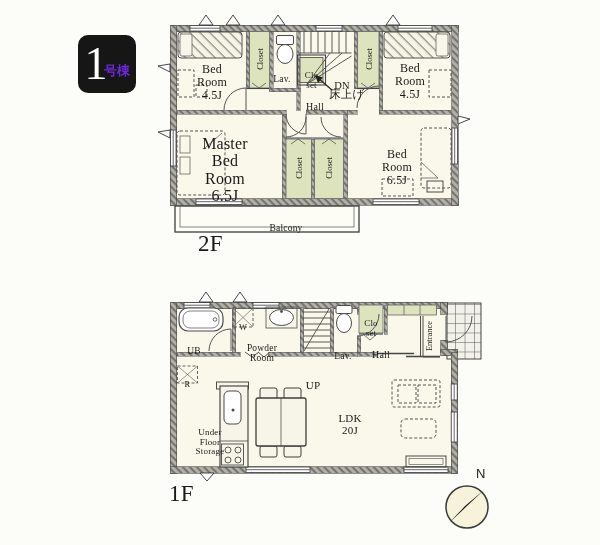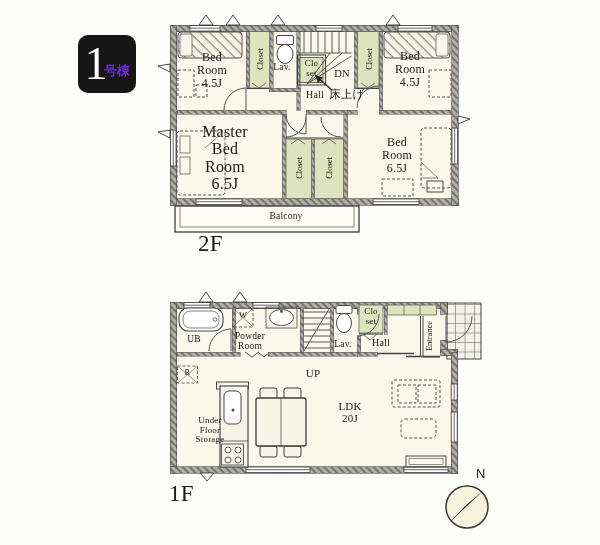--- a/index.html
+++ b/index.html
@@ -1,20 +1,20 @@
 <!DOCTYPE html>
 <html><head>
 <meta charset="utf-8">
 <style>
   html,body{margin:0;padding:0;background:#fcfcf9;}
   #page{position:relative;width:600px;height:545px;background:#fcfcf9;overflow:hidden;
         font-family:"Liberation Serif","DejaVu Serif",serif;color:#1a1a1a;}
   svg{position:absolute;left:0;top:0;}
   .lbl{position:absolute;line-height:1.08;letter-spacing:.2px;color:#1a1a1a;}
-  .ctr{text-align:center;}
+  .ctr{text-align:center;margin-top:12px;}
   .pre{white-space:pre-line;}
   .vert{position:absolute;white-space:nowrap;transform:translate(-50%,-50%) rotate(-90deg);}
   .badge{position:absolute;left:78px;top:35px;width:58px;height:58px;background:#161616;border-radius:10px;}
   .badge-num{position:absolute;left:84px;top:35px;width:24px;height:58px;font-size:46px;line-height:58px;color:#fff;text-align:center;}
   .badge-suffix{position:absolute;left:104px;top:62px;font-size:13px;font-weight:bold;color:#6d28d9;
                 font-family:Liberation Mono, monospace;}
   .floor-big{font-size:23px;}
   .sans{font-family:"Liberation Sans","DejaVu Sans",sans-serif;}
 </style>
 </head>
@@ -357,21 +357,21 @@
 <div class="vert" style="left:298.5px;top:168px;font-size:8.5px;">Closet</div>
 <div class="vert" style="left:329px;top:168px;font-size:8.5px;">Closet</div>
 <div class="lbl ctr pre" style="left:371px;top:136px;width:52px;font-size:12px;">Bed
 Room
 6.5J</div>
 <div class="lbl ctr" style="left:255px;top:211px;width:62px;font-size:9.5px;">Balcony</div>
 <div class="lbl floor-big" style="left:167px;top:232px;margin-left:31px;">2F</div>
 
 <div class="lbl ctr" style="left:180px;top:334px;width:28px;font-size:9.5px;">UB</div>
 <div class="lbl ctr" style="left:233px;top:311px;width:20px;font-size:8.5px;">W</div>
-<div class="lbl ctr pre" style="left:227px;top:331px;width:46px;font-size:9.5px;">Powder
+<div class="lbl ctr pre" style="left:239px;top:331px;width:46px;font-size:9.5px;">Powder
 Room</div>
 <div class="lbl ctr" style="left:301px;top:368px;width:24px;font-size:11px;">UP</div>
 <div class="lbl ctr" style="left:329px;top:339px;width:28px;font-size:9.5px;">Lav.</div>
 <div class="lbl ctr pre" style="left:359px;top:307px;width:24px;font-size:9px;">Clo
 set</div>
 <div class="lbl ctr" style="left:367px;top:338px;width:28px;font-size:10px;">Hall</div>
 <div class="vert" style="left:428.5px;top:336px;font-size:8.5px;">Entrance</div>
 <div class="lbl ctr" style="left:177px;top:368px;width:21px;font-size:8.5px;">R</div>
 <div class="lbl ctr pre" style="left:188px;top:416px;width:44px;font-size:9px;">Under
 Floor

